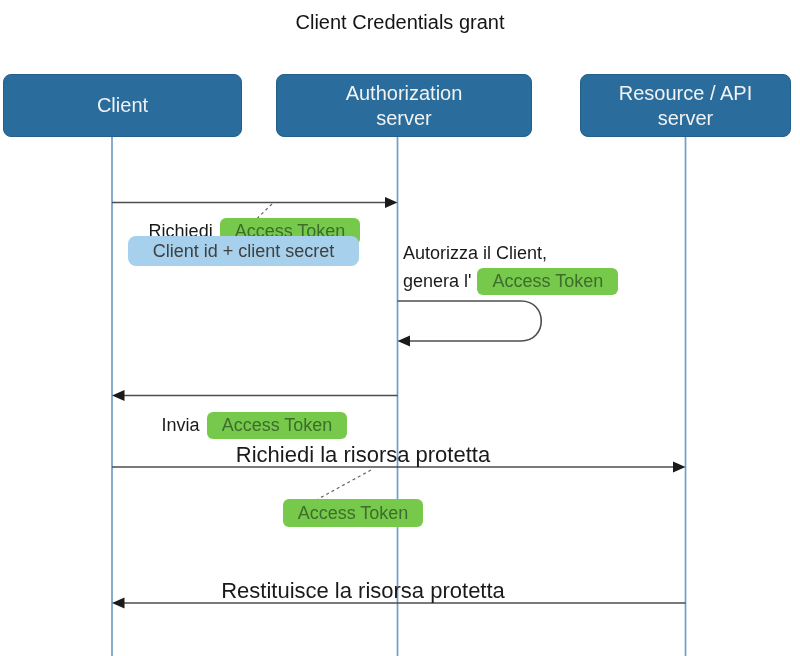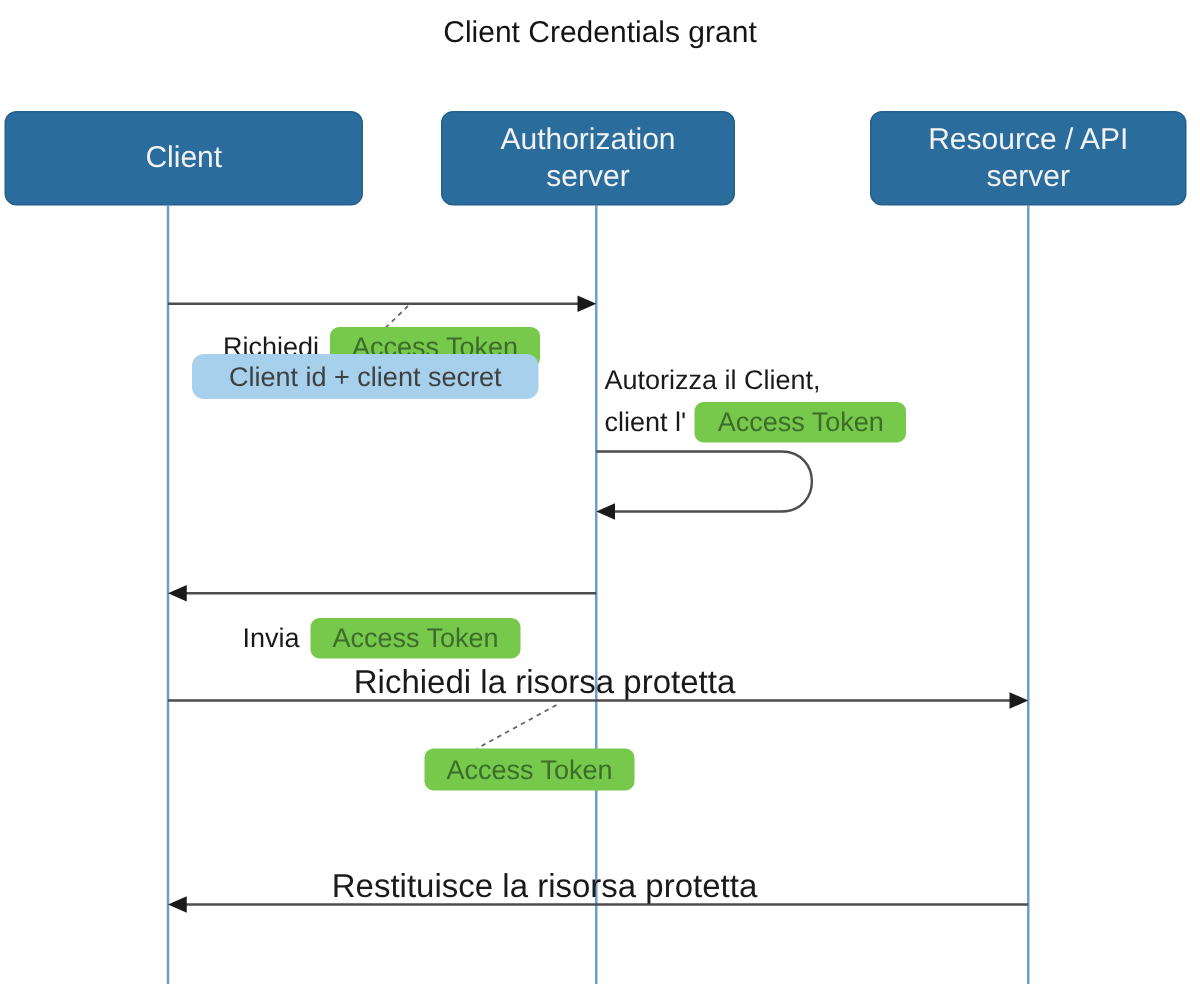--- a/index.html
+++ b/index.html
@@ -11,21 +11,21 @@
   .title{
     position:absolute;left:0;top:11px;width:800px;text-align:center;
     font-size:20px;color:#141414;z-index:2;
   }
   .actor{
     position:absolute;top:74px;height:63px;background:#2a6d9d;border:1px solid #23608c;
     border-radius:8px;box-sizing:border-box;display:flex;align-items:center;justify-content:center;
     color:#f2f2f2;font-size:20px;line-height:1.25;text-align:center;white-space:pre-line;z-index:2;
   }
   .actor-client{left:3px;width:239px;}
-  .actor-auth{left:294px;width:196px;}
+  .actor-auth{left:276px;width:256px;}
   .actor-resource{left:580px;width:211px;}
   .msg-row{
     position:absolute;display:flex;align-items:center;justify-content:center;gap:7px;
     font-size:18px;z-index:2;margin-top:48px;
   }
   .token{
     background:#77c94c;border-radius:6px;color:#3c6d2b;
     padding:3px 15px;font-size:18px;white-space:nowrap;
   }
   .token-abs{
@@ -94,21 +94,21 @@
     <span class="token">Access Token</span>
   </div>
 
   <div class="note">
     <span>Client id + client secret</span>
   </div>
 
   <div class="self-block">
     <div class="self-line1">Autorizza il Client,</div>
     <div class="self-line2">
-      <span>client l'</span>
+      <span>genera l'</span>
       <span class="token">Access Token</span>
     </div>
   </div>
 
   <div class="msg-row" style="left:112px;top:362px;width:285px;height:30px;">
     <span>Invia</span>
     <span class="token">Access Token</span>
   </div>
 
   <div class="msg-label" style="top:442px;">Richiedi la risorsa protetta</div>

